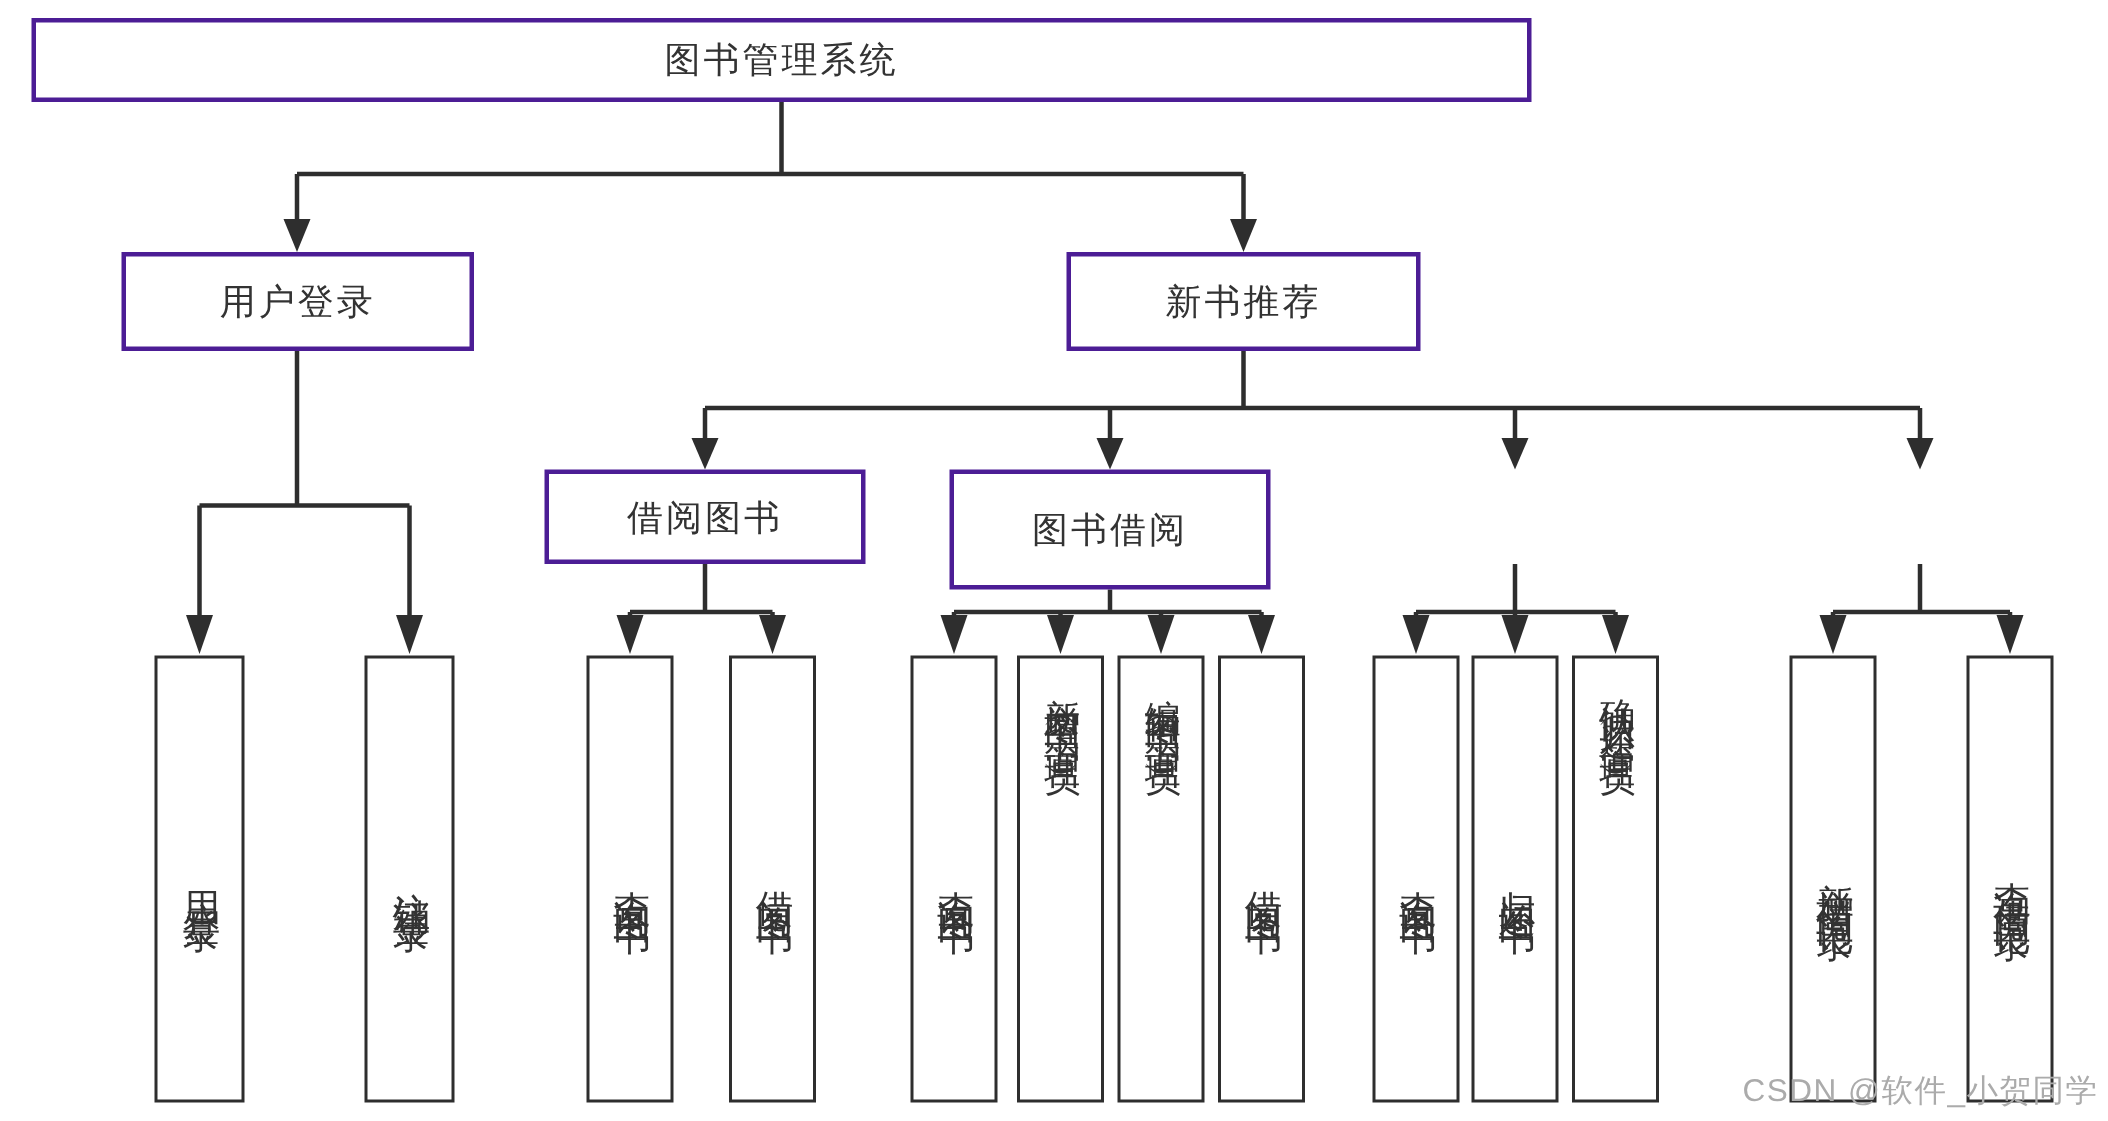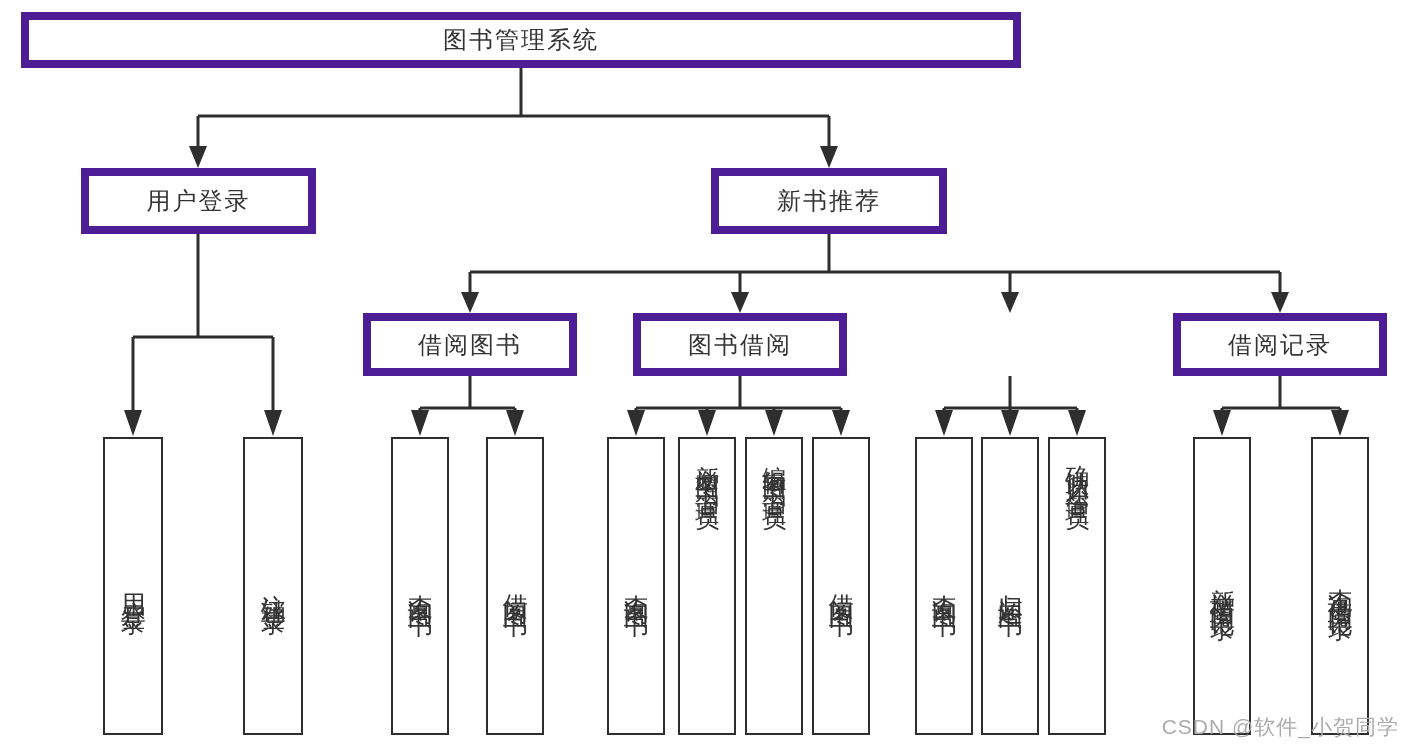--- a/index.html
+++ b/index.html
@@ -2,21 +2,21 @@
 <html><head>
 <meta charset="utf-8">
 <style>
   * { box-sizing: border-box; margin: 0; padding: 0; }
   html, body { width: 1405px; height: 747px; background: #ffffff; overflow: hidden; }
   body { font-family: "Liberation Sans", sans-serif; }
   .canvas { position: relative; width: 1405px; height: 747px; background: #ffffff; }
   .links { position: absolute; left: 0; top: 0; z-index: 1; }
   .hnode {
     position: absolute; z-index: 2; background: #ffffff;
-    border: 8px solid #4c1d95; display: flex; align-items: center; justify-content: center;
+    border: 3px solid #4c1d95; display: flex; align-items: center; justify-content: center;
     color: #333333; font-size: 24px; letter-spacing: 2px; white-space: nowrap;
   }
   .vnode {
     position: absolute; z-index: 2; background: #ffffff;
     border: 2px solid #2e2e2e; display: flex; align-items: center; justify-content: center;
     color: #333333;
   }
   .vnode .vtext {
     writing-mode: vertical-rl; text-orientation: mixed;
     font-size: 25px; letter-spacing: 6px; line-height: 1.1; color: #333333;
@@ -73,25 +73,22 @@
   <div class="hnode" style="left:81px; top:168px; width:235px; height:66px;">
     <span>用户登录</span>
   </div>
   <div class="hnode" style="left:711px; top:168px; width:236px; height:66px;">
     <span>新书推荐</span>
   </div>
 
   <div class="hnode" style="left:363px; top:313px; width:214px; height:63px;">
     <span>借阅图书</span>
   </div>
-  <div class="hnode" style="left:633px; top:313px; width:214px; height:63px;">
+  <div class="hnode" style="left:633px; top:313px; width:214px; height:80px;">
     <span>图书借阅</span>
-  </div>
-  <div class="hnode" style="left:1173px; top:313px; width:214px; height:63px;">
-    <span>借阅记录</span>
   </div>
 
   <div class="vnode" style="left:103px; top:437px; width:60px; height:298px;">
     <span class="vtext">用户登录</span>
   </div>
   <div class="vnode" style="left:243px; top:437px; width:60px; height:298px;">
     <span class="vtext">注销登录</span>
   </div>
 
   <div class="vnode" style="left:391px; top:437px; width:58px; height:298px;">

